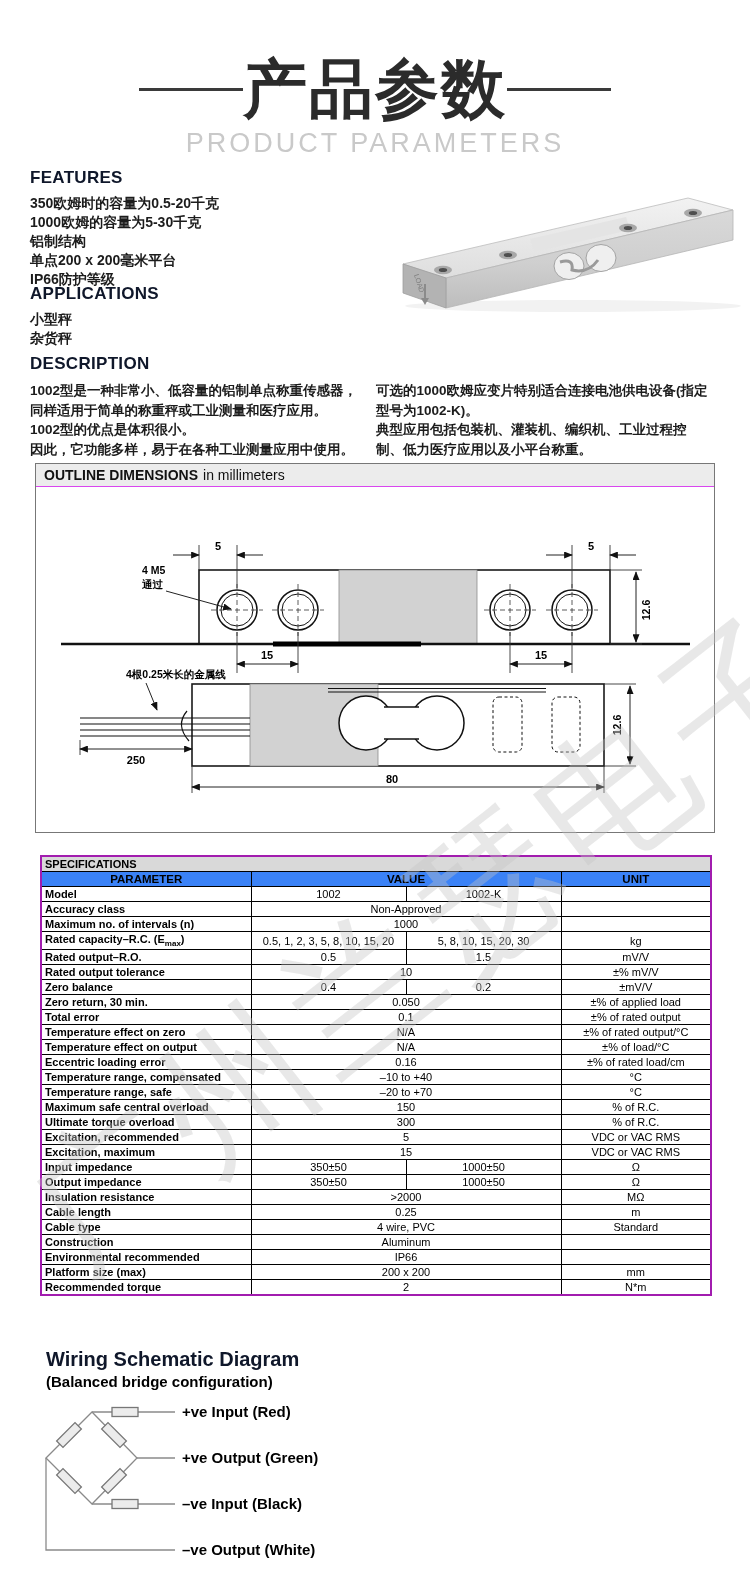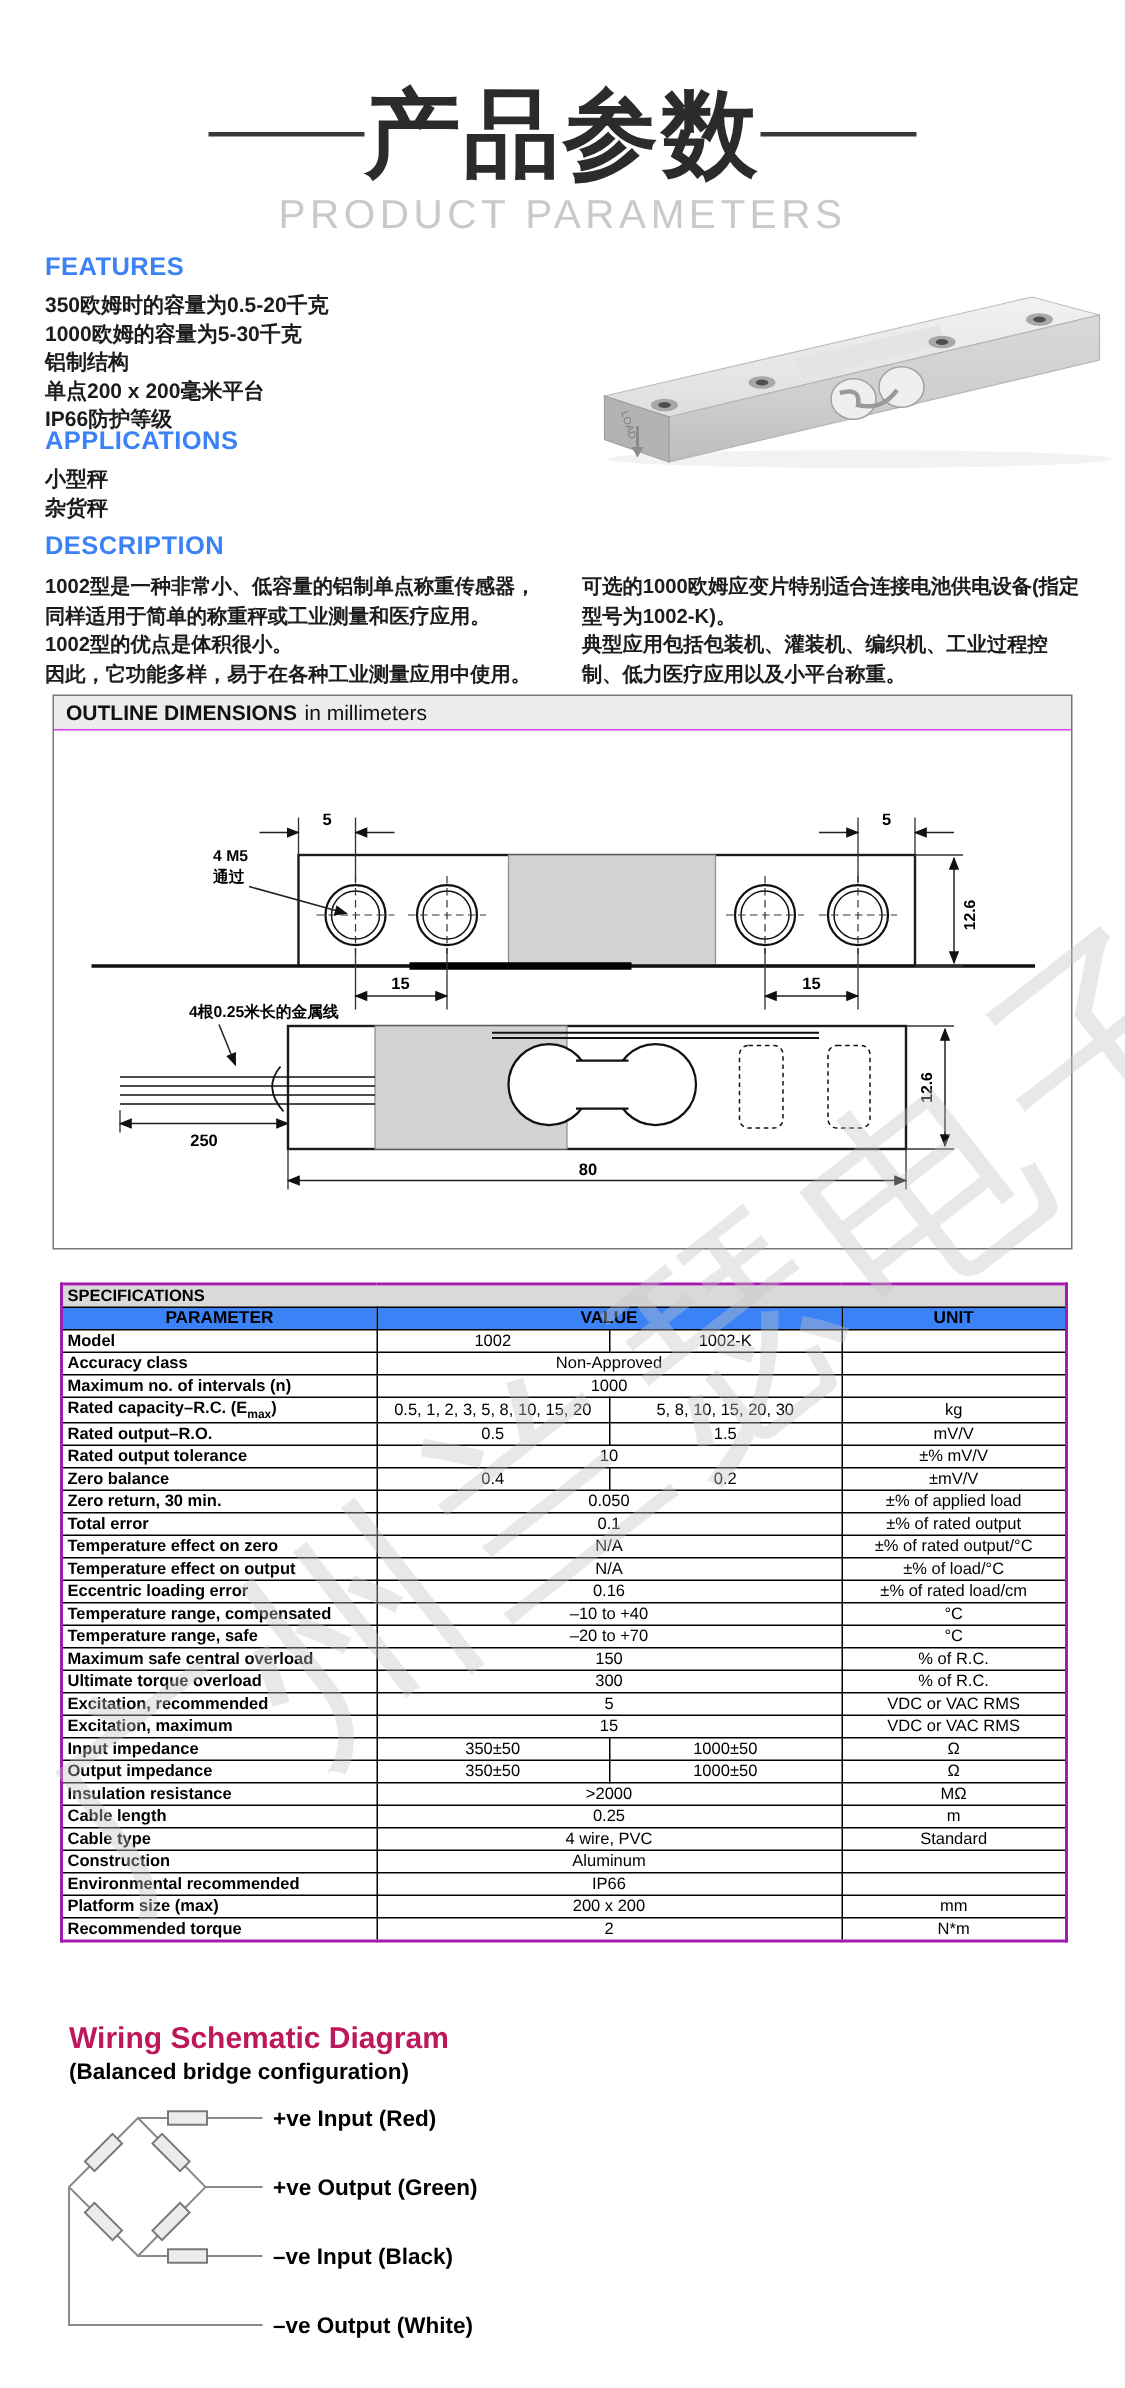--- a/index.html
+++ b/index.html
@@ -8,23 +8,23 @@
   .abs{position:absolute;}
 
   
   .title-row{left:0;top:46px;width:750px;display:flex;align-items:center;justify-content:center;}
   .title-line{width:104px;height:3px;background:#3a3a3a;}
   .title-cn{font-size:64px;font-weight:bold;color:#2b2b2b;letter-spacing:2px;line-height:86px;}
   .title-en{left:0;top:128px;width:750px;text-align:center;font-size:27px;color:#c9c9c9;
             letter-spacing:3px;font-weight:500;}
 
   
-  .sec-h{font-size:17px;font-weight:bold;color:#3b82f6;letter-spacing:.3px;}
+  .sec-h{font-size:17px;font-weight:bold;color:#0f172a;letter-spacing:.3px;}
   .plist{margin:6px 0 0 0;font-size:14px;line-height:19px;font-weight:600;color:#1c1c1c;white-space:pre-line;}
-  .desc-cols{display:flex;gap:26px;margin-top:7px;}
+  .desc-cols{display:flex;gap:14px;margin-top:7px;}
   .desc-col{width:332px;font-size:13.5px;line-height:19.5px;font-weight:600;color:#1c1c1c;white-space:pre-line;}
 
   
   .outline-box{left:35px;top:463px;width:680px;height:370px;border:1.5px solid #777;box-sizing:border-box;background:#fff;}
   .outline-head{height:22px;background:#ececec;border-bottom:1px solid #d946ef;display:flex;align-items:center;
                 padding:0 8px;font-size:14px;gap:5px;}
   .outline-head b{font-weight:bold;}
   .outline-head span{font-weight:400;}
 
   
@@ -32,21 +32,21 @@
   table.spec{border-collapse:collapse;width:670px;table-layout:fixed;border:2px solid #a21caf;}
   table.spec td,table.spec th{border:1px solid #000;font-size:11px;padding:1px 3px;height:12px;
        overflow:hidden;white-space:nowrap;color:#000;}
   td.titlebar{background:#d9d9d9;font-weight:bold;font-size:13px;text-align:left;padding:2px 6px;height:15px;}
   table.spec th{font-size:11.5px;font-weight:bold;text-align:center;background:#3b82f6;}
   td.p{font-weight:bold;text-align:left;padding-left:5px;}
   td.v,td.u{text-align:center;font-weight:400;}
   sub{font-size:8px;}
 
   
-  .wiring-h{font-size:20px;font-weight:bold;color:#be185d;}
+  .wiring-h{font-size:20px;font-weight:bold;color:#0f172a;}
   .wiring-sub{font-size:15px;font-weight:bold;color:#000;margin-top:2px;}
   .wlabel{font:bold 15px "Liberation Sans","DejaVu Sans",sans-serif;fill:#000;}
 
   
   .dim{stroke:#222;stroke-width:1;fill:none;}
   .thin{stroke:#333;stroke-width:0.9;fill:none;}
   .body-line{stroke:#1a1a1a;stroke-width:1.6;fill:none;}
   .dimtext{font:bold 11px "Liberation Sans","DejaVu Sans",sans-serif;fill:#000;}
   .cntext{font:bold 10.5px "Liberation Sans","DejaVu Sans",sans-serif;fill:#000;}
 

